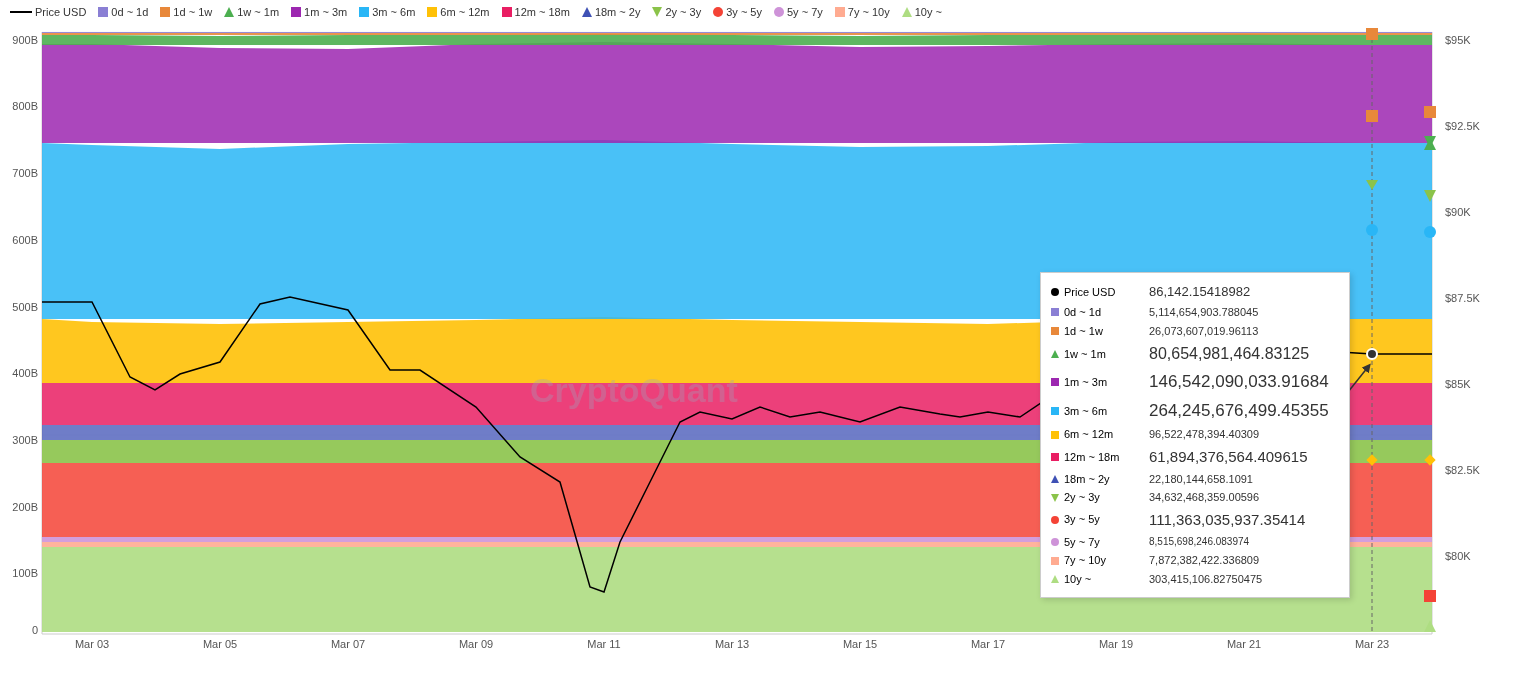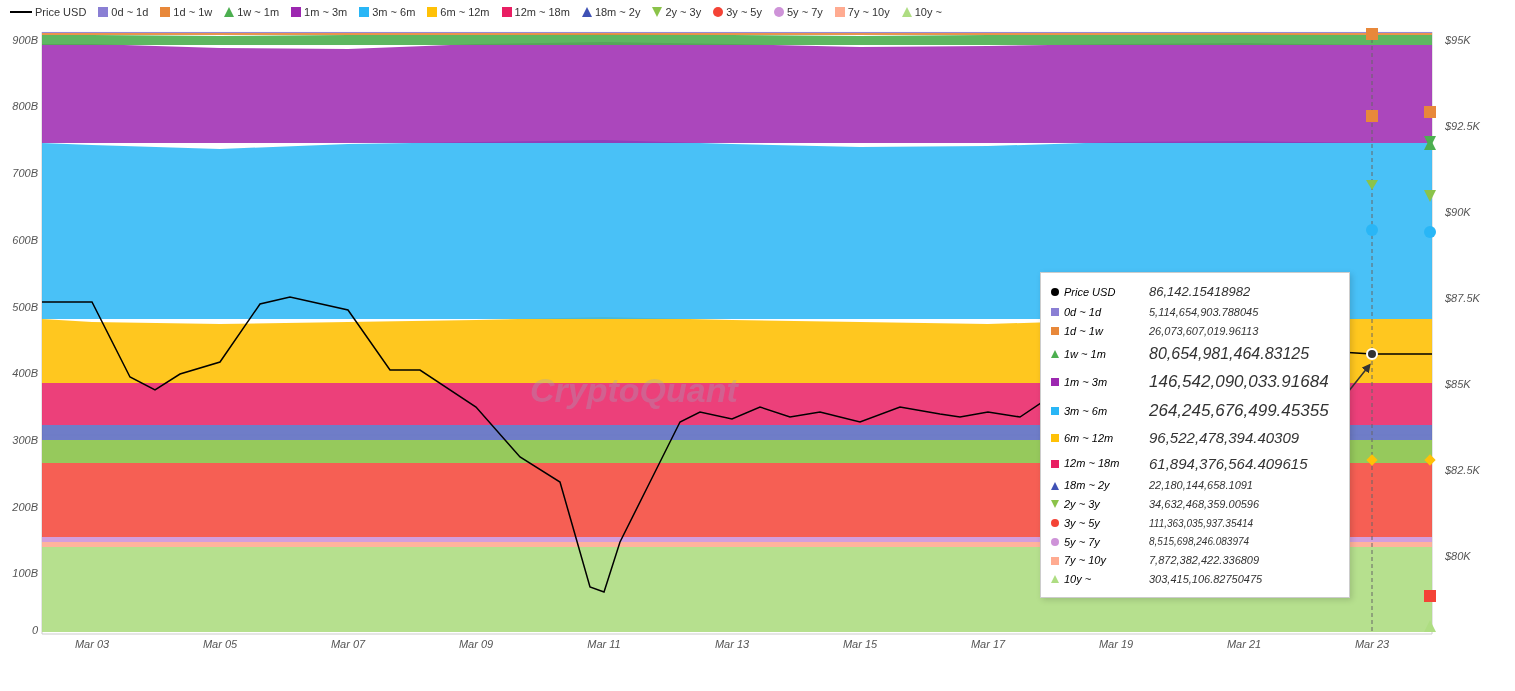--- a/index.html
+++ b/index.html
@@ -152,21 +152,21 @@
       <div class="legend-item">
         <span class="legend-square" style="background:#FFAB91"></span>
         <span style="font-size:11px">7y ~ 10y</span>
       </div>
       <div class="legend-item">
         <span class="legend-triangle-up" style="border-bottom-color:#AEDD82"></span>
         <span style="font-size:11px">10y ~</span>
       </div>
     </div>
 
-  <div style="position:relative; width:1500px; height:630px;font-style:italic;">
+  <div style="position:relative; width:1500px; height:630px;">
     <svg width="1515" height="630" style="position:absolute;top:0;left:0;">
       <defs>
         <clipPath id="chartClip">
           <rect x="42" y="10" width="1390" height="600"></rect>
         </clipPath>
       </defs>
 
       <text x="38" y="22" text-anchor="end" font-size="11" fill="#555">900B</text>
       <text x="38" y="88" text-anchor="end" font-size="11" fill="#555">800B</text>
       <text x="38" y="155" text-anchor="end" font-size="11" fill="#555">700B</text>
@@ -352,41 +352,41 @@
             <span class="tooltip-value" style="font-size:17px">146,542,090,033.91684</span>
           </div>
           <div class="tooltip-row">
             <span style="display:inline-block;width:8px;height:8px;background:#29B6F6"></span>
             <span class="tooltip-label" style="font-size:11px;min-width:80px">3m ~ 6m</span>
             <span class="tooltip-value" style="font-size:17px">264,245,676,499.45355</span>
           </div>
           <div class="tooltip-row">
             <span style="display:inline-block;width:8px;height:8px;background:#FFC107"></span>
             <span class="tooltip-label" style="font-size:11px;min-width:80px">6m ~ 12m</span>
-            <span class="tooltip-value" style="font-size:15px">96,522,478,394.40309</span>
+            <span class="tooltip-value" style="font-size:11px">96,522,478,394.40309</span>
           </div>
           <div class="tooltip-row">
             <span style="display:inline-block;width:8px;height:8px;background:#E91E63"></span>
             <span class="tooltip-label" style="font-size:11px;min-width:80px">12m ~ 18m</span>
             <span class="tooltip-value" style="font-size:15px">61,894,376,564.409615</span>
           </div>
           <div class="tooltip-row">
             <span style="display:inline-block;width:0;height:0;border-left:4px solid transparent;border-right:4px solid transparent;border-bottom:8px solid #3F51B5"></span>
             <span class="tooltip-label" style="font-size:11px;min-width:80px">18m ~ 2y</span>
             <span class="tooltip-value" style="font-size:11px">22,180,144,658.1091</span>
           </div>
           <div class="tooltip-row">
             <span style="display:inline-block;width:0;height:0;border-left:4px solid transparent;border-right:4px solid transparent;border-top:8px solid #8BC34A"></span>
             <span class="tooltip-label" style="font-size:11px;min-width:80px">2y ~ 3y</span>
             <span class="tooltip-value" style="font-size:11px">34,632,468,359.00596</span>
           </div>
           <div class="tooltip-row">
             <span style="display:inline-block;width:8px;height:8px;border-radius:50%;background:#F44336"></span>
             <span class="tooltip-label" style="font-size:11px;min-width:80px">3y ~ 5y</span>
-            <span class="tooltip-value" style="font-size:10px">111,363,035,937.35414</span>
+            <span class="tooltip-value" style="font-size:15px">111,363,035,937.35414</span>
           </div>
           <div class="tooltip-row">
             <span style="display:inline-block;width:8px;height:8px;border-radius:50%;background:#CE93D8"></span>
             <span class="tooltip-label" style="font-size:11px;min-width:80px">5y ~ 7y</span>
             <span class="tooltip-value" style="font-size:10px">8,515,698,246.083974</span>
           </div>
           <div class="tooltip-row">
             <span style="display:inline-block;width:8px;height:8px;background:#FFAB91"></span>
             <span class="tooltip-label" style="font-size:11px;min-width:80px">7y ~ 10y</span>
             <span class="tooltip-value" style="font-size:11px">7,872,382,422.336809</span>

